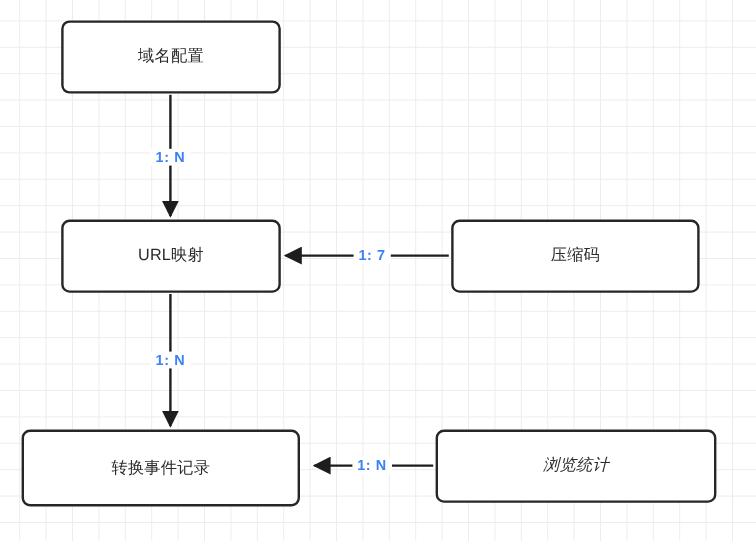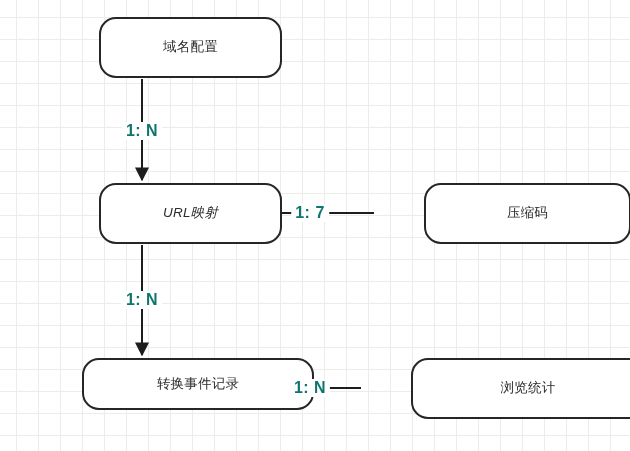--- a/index.html
+++ b/index.html
@@ -29,50 +29,49 @@
     width: 630px;
     height: 451px;
     pointer-events: none;
   }
 
   .node {
     position: absolute;
     box-sizing: border-box;
     background: #ffffff;
     border: 2.5px solid #262626;
-    border-radius: 17px;
+    border-radius: 7px;
     display: flex;
     flex-direction: column;
     align-items: center;
     justify-content: center;
     color: #2b2b2b;
     text-align: center;
     line-height: 1.35;
-    margin-left: 48px;
   }
 
   .node-title {
     font-size: 13.5px;
     font-weight: 400;
     letter-spacing: 0.2px;
     white-space: nowrap;
   }
 
   .node-code {
     font-size: 14px;
     font-weight: bold;
     letter-spacing: -0.1px;
     white-space: nowrap;
   }
 
   .edge-label {
     position: absolute;
     background: #ffffff;
-    color: #0f766e;
-    font-size: 16px;
+    color: #3b82f6;
+    font-size: 12px;
     font-weight: bold;
     letter-spacing: 0.5px;
     white-space: nowrap;
     padding: 1px 4px;
     transform: translate(-50%, -50%);
     line-height: 1;
   }
 </style>
 </head>
 <body>
@@ -95,33 +94,33 @@
 
     <line x1="142" y1="245" x2="142" y2="355" stroke="#1d1d1d" stroke-width="2" marker-end="url(#arrow-down)"></line>
 
     <line x1="361" y1="388" x2="262" y2="388" stroke="#1d1d1d" stroke-width="2" marker-end="url(#arrow-left)"></line>
   </svg>
 
   <div class="node" style="left:51px; top:17px; width:183px; height:61px;">
     <div class="node-title">域名配置</div>
   </div>
 
-  <div class="node" style="left:51px; top:183px; width:183px; height:61px;font-style:italic;">
+  <div class="node" style="left:51px; top:183px; width:183px; height:61px;">
     <div class="node-title">URL映射</div>
   </div>
 
   <div class="node" style="left:376px; top:183px; width:207px; height:61px;gap:31px;">
     <div class="node-title">压缩码</div>
   </div>
 
-  <div class="node" style="left:34px; top:358px; width:232px; height:52px;">
+  <div class="node" style="left:18px; top:358px; width:232px; height:64px;">
     <div class="node-title">转换事件记录</div>
   </div>
 
-  <div class="node" style="left:363px; top:358px; width:234px; height:61px;">
+  <div class="node" style="left:363px; top:358px; width:234px; height:61px;font-style:italic;">
     <div class="node-title">浏览统计</div>
   </div>
 
   <div class="edge-label" style="left:142px; top:131px;">1: N</div>
 
   <div class="edge-label" style="left:310px; top:213px;">1: 7</div>
 
   <div class="edge-label" style="left:142px; top:300px;">1: N</div>
 
   <div class="edge-label" style="left:310px; top:388px;">1: N</div>

